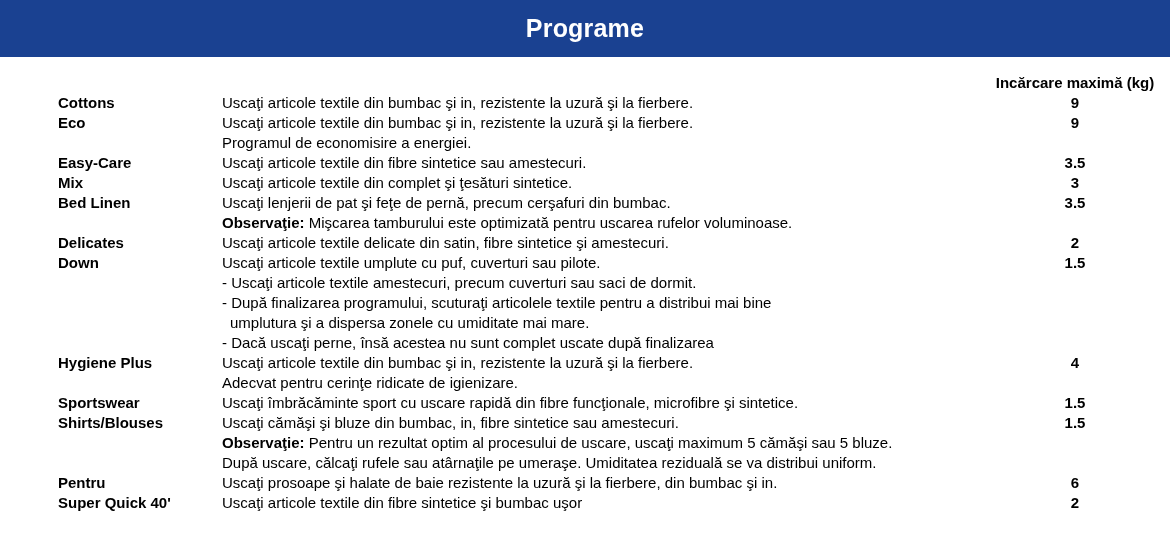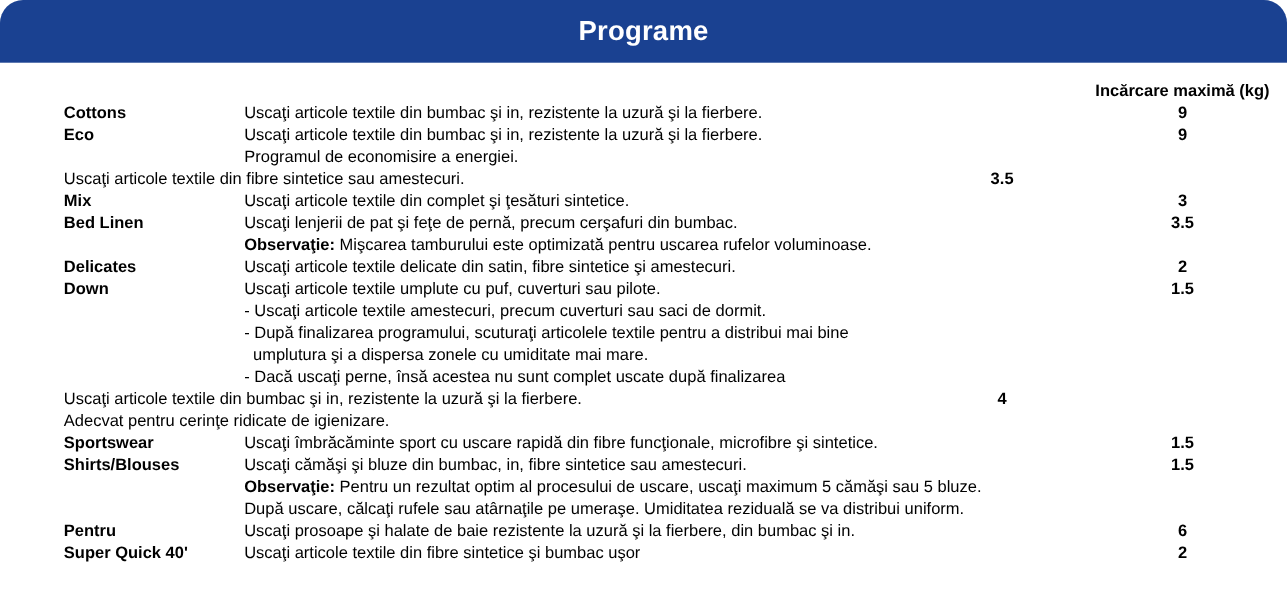--- a/index.html
+++ b/index.html
@@ -8,21 +8,20 @@
     background: #ffffff;
     font-family: "Liberation Sans", sans-serif;
     color: #000000;
   }
   .page {
     position: relative;
     width: 1170px;
     height: 560px;
     overflow: hidden;
     background: #ffffff;
-    border-radius: 21px;
   }
   .title-bar {
     width: 1170px;
     height: 57px;
     background: #1a4191;
     display: flex;
     align-items: center;
     justify-content: center;
   }
   .title-bar h1 {
@@ -100,20 +99,21 @@
         </div>
         <div class="row">
           <div class="col-name">Eco</div>
           <div class="col-desc">
             <div class="line">Uscaţi articole textile din bumbac şi in, rezistente la uzură şi la fierbere.</div>
             <div class="line">Programul de economisire a energiei.</div>
           </div>
           <div class="col-kg">9</div>
         </div>
         <div class="row">
+          <div class="col-name">Easy-Care</div>
           <div class="col-desc">
             <div class="line">Uscaţi articole textile din fibre sintetice sau amestecuri.</div>
           </div>
           <div class="col-kg">3.5</div>
         </div>
         <div class="row">
           <div class="col-name">Mix</div>
           <div class="col-desc">
             <div class="line">Uscaţi articole textile din complet şi ţesături sintetice.</div>
           </div>
@@ -139,20 +139,21 @@
           <div class="col-desc">
             <div class="line">Uscaţi articole textile umplute cu puf, cuverturi sau pilote.</div>
             <div class="line">- Uscaţi articole textile amestecuri, precum cuverturi sau saci de dormit.</div>
             <div class="line">- După finalizarea programului, scuturaţi articolele textile pentru a distribui mai bine</div>
             <div class="line indent">umplutura şi a dispersa zonele cu umiditate mai mare.</div>
             <div class="line">- Dacă uscaţi perne, însă acestea nu sunt complet uscate după finalizarea</div>
           </div>
           <div class="col-kg">1.5</div>
         </div>
         <div class="row">
+          <div class="col-name">Hygiene Plus</div>
           <div class="col-desc">
             <div class="line">Uscaţi articole textile din bumbac şi in, rezistente la uzură şi la fierbere.</div>
             <div class="line">Adecvat pentru cerinţe ridicate de igienizare.</div>
           </div>
           <div class="col-kg">4</div>
         </div>
         <div class="row">
           <div class="col-name">Sportswear</div>
           <div class="col-desc">
             <div class="line">Uscaţi îmbrăcăminte sport cu uscare rapidă din fibre funcţionale, microfibre şi sintetice.</div>

